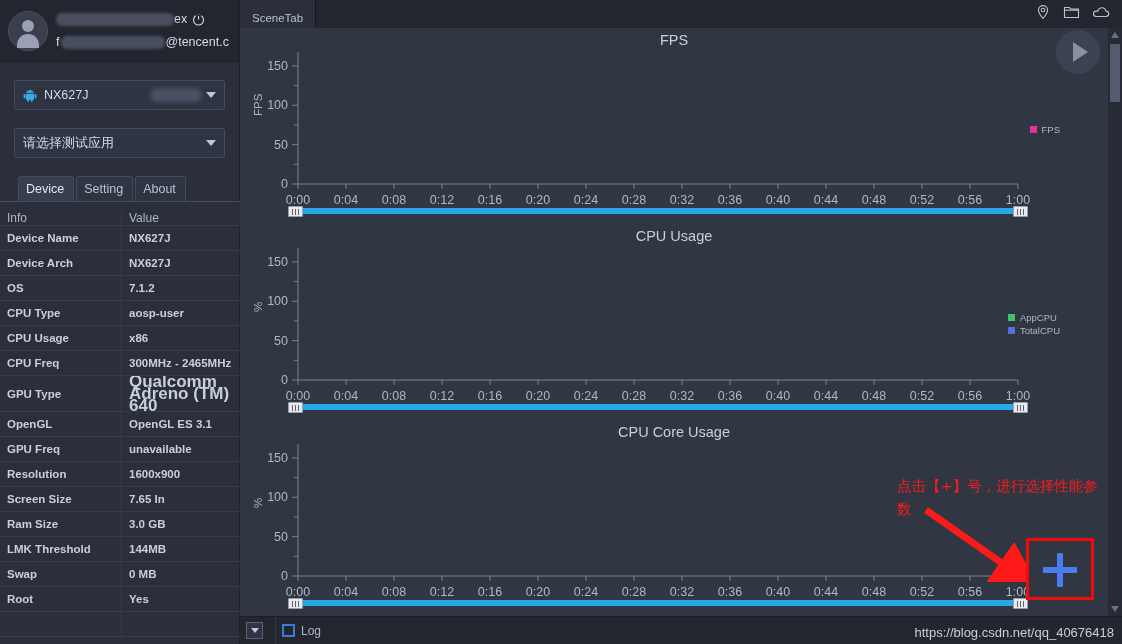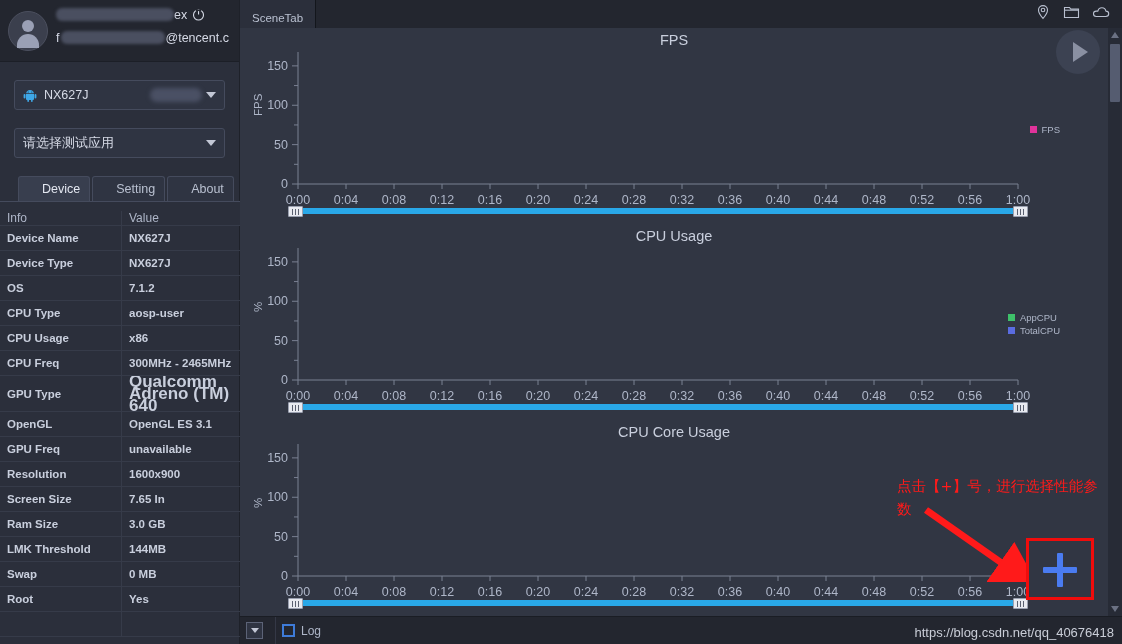--- a/index.html
+++ b/index.html
@@ -28,21 +28,21 @@
     content: ""; position: absolute; left: 50%; top: 8px;
     width: 12px; height: 12px; border-radius: 50%; background: #9aa0b5;
     transform: translateX(-50%);
   }
   .avatar::after {
     content: ""; position: absolute; left: 50%; top: 22px;
     width: 22px; height: 14px; border-radius: 11px 11px 0 0; background: #9aa0b5;
     transform: translateX(-50%);
   }
   .acct-lines { margin-left: 8px; flex: 1; position: relative; height: 46px; }
-  .acct-row { height: 23px; display: flex; align-items: flex-start; position: relative; }
+  .acct-row { height: 23px; display: flex; align-items: center; position: relative; }
   .redact {
     display: inline-block; height: 13px; border-radius: 6px;
     background: #4a4f60; filter: blur(1.4px);
   }
   .acct-txt { color: #d6dae6; font-size: 12.5px; }
   .power-ico {
     width: 13px; height: 13px; margin-left: 5px; position: relative; display: inline-block;
   }
   .power-ico svg { display: block; }
   .dropdown {
@@ -59,21 +59,21 @@
     border-right: 5px solid transparent; border-top: 6px solid #c2c7d5;
   }
   .dd-redact {
     position: absolute; right: 22px; top: 7px; width: 52px; height: 14px;
     border-radius: 7px; background: #4a5064; filter: blur(2px);
   }
 
   
   .tabs { display: flex; margin: 18px 0 0 18px; align-items: flex-end; }
   .tab {
-    padding: 5px 9px 5px 23px; font-size: 12.5px; color: #b9c0d0;
+    padding: 5px 9px 5px 7px; font-size: 12.5px; color: #b9c0d0;
     background: #2f3442; border: 1px solid #454b5d; border-bottom: none;
     border-radius: 3px 3px 0 0; margin-right: 2px; cursor: pointer;
   }
   .tab.active { background: #383e4e; color: #e3e7f0; }
 
   
   .tbl { margin-top: 0; width: 240px; border-top: 1px solid #454b5d; }
   .trow { display: flex; height: 25px; border-bottom: 1px solid #363b49; }
   .trow.head { height: 24px; background: #2b2f3b; align-items: flex-end; }
   .tcell {
@@ -255,21 +255,21 @@
   <div class="tbl" id="info-table">
       <div class="trow head">
         <div class="tcell k">Info</div>
         <div class="tcell v">Value</div>
       </div>
       <div class="trow">
         <div class="tcell k">Device Name</div>
         <div class="tcell v">NX627J</div>
       </div>
       <div class="trow">
-        <div class="tcell k">Device Type</div>
+        <div class="tcell k">Device Arch</div>
         <div class="tcell v">NX627J</div>
       </div>
       <div class="trow">
         <div class="tcell k">OS</div>
         <div class="tcell v">7.1.2</div>
       </div>
       <div class="trow">
         <div class="tcell k">CPU Type</div>
         <div class="tcell v">aosp-user</div>
       </div>

